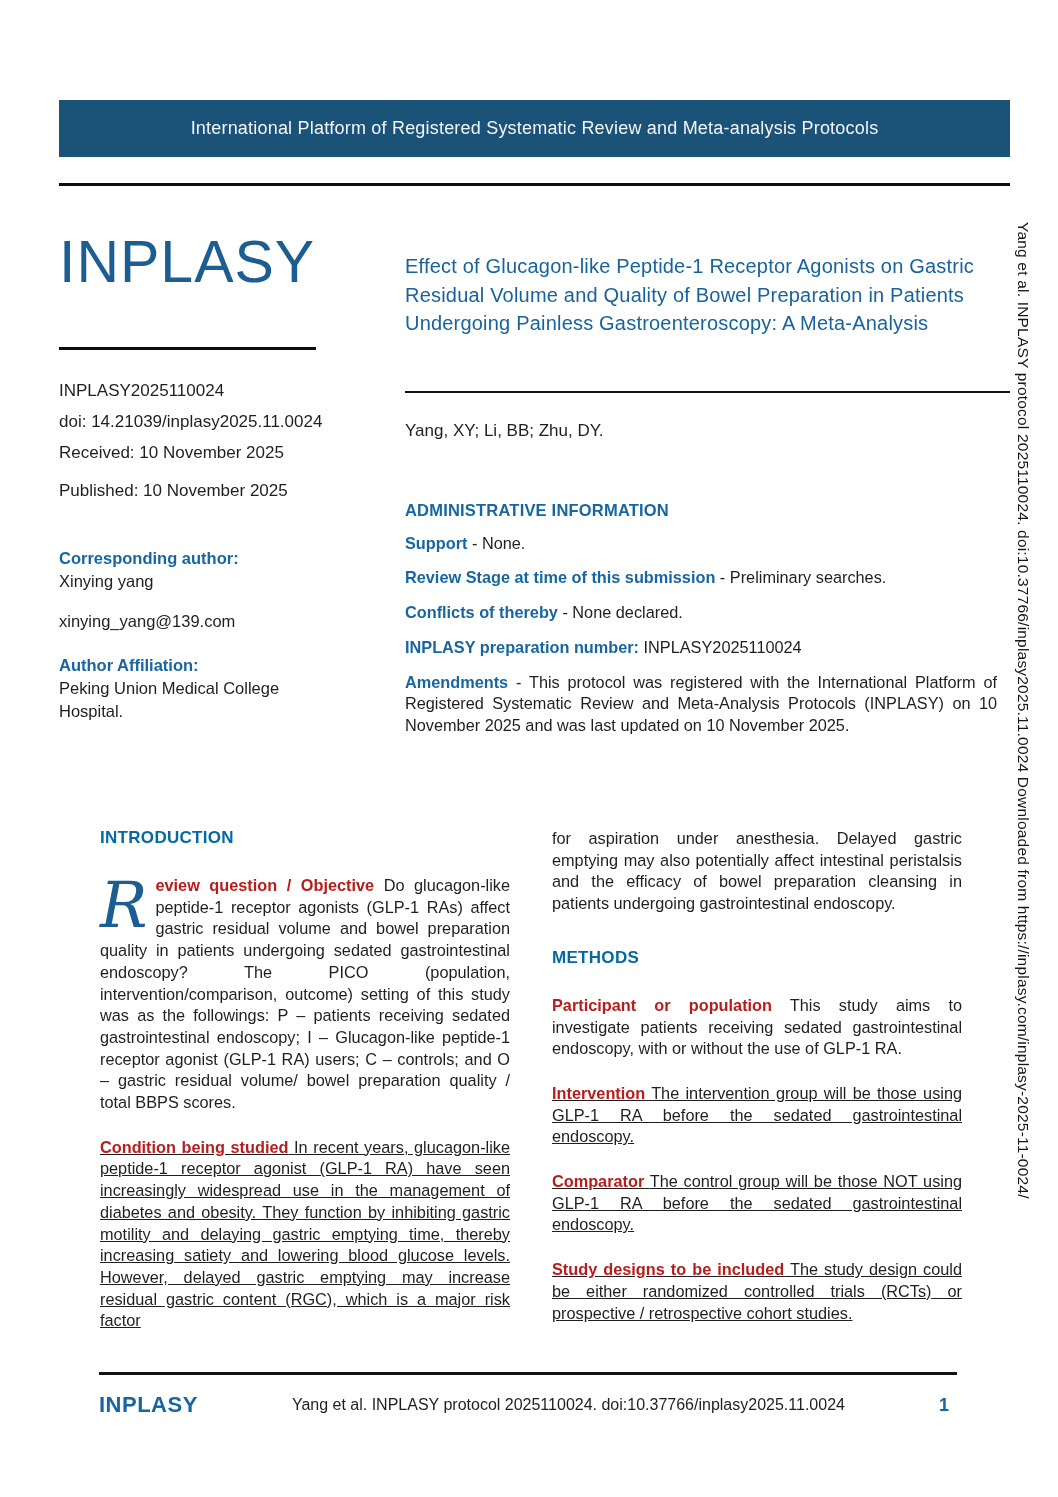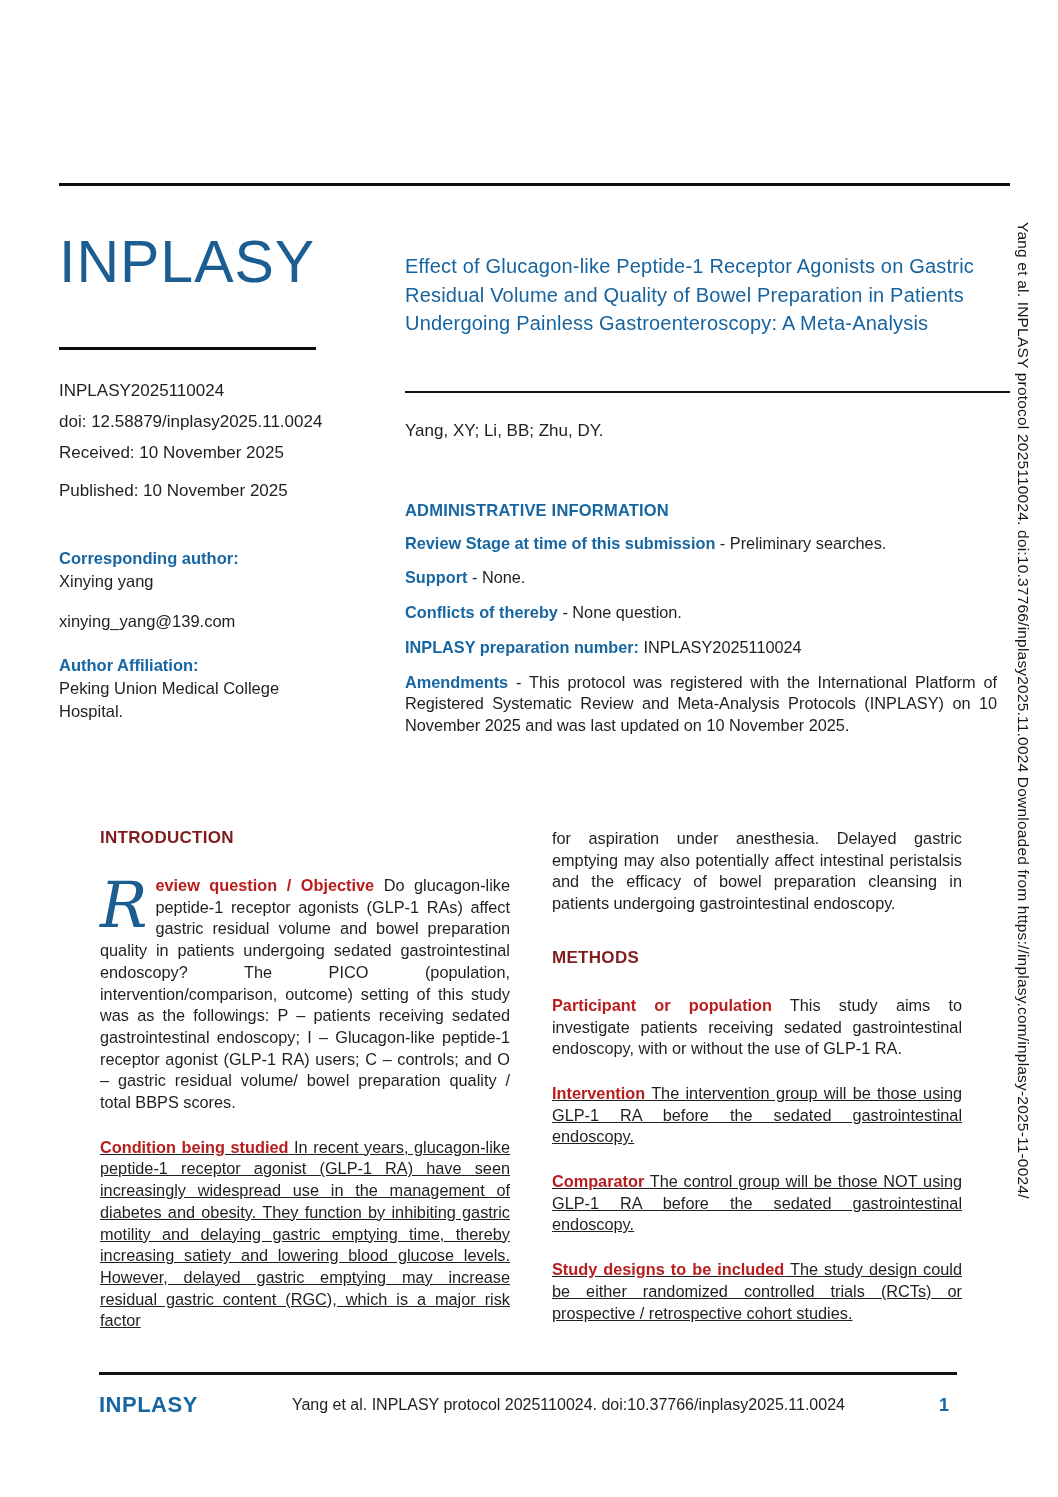--- a/index.html
+++ b/index.html
@@ -82,21 +82,21 @@
     position: absolute;
     left: 100px; top: 828px;
     width: 862px;
     display: flex;
     gap: 42px;
   }
   .col { width: 410px; }
   .section-heading {
     font-size: 17px;
     font-weight: bold;
-    color: #7f1d1d;
+    color: #0369a1;
     letter-spacing: 0.3px;
   }
   .para {
     font-size: 16.3px;
     line-height: 21.7px;
     color: #1f1f1f;
     text-align: justify;
   }
   .para + .para, .col .para.mt { margin-top: 23px; text-decoration: underline; }
   .first-para { margin-top: 27px; }
@@ -138,58 +138,61 @@
     color: #161616;
     white-space: nowrap;
     letter-spacing: 0.2px;
   }
 </style>
 </head>
 <body>
 
 <div class="page">
 
+  <div class="banner">
+    <span class="banner-text">International Platform of Registered Systematic Review and Meta-analysis Protocols</span>
+  </div>
   <div class="rule-top"></div>
 
   <div class="masthead">
     <div class="logo">INPLASY</div>
     <div class="logo-rule"></div>
     <div class="meta">
       <div>INPLASY2025110024</div>
-      <div>doi: 12.58879/inplasy2025.11.0024</div>
+      <div>doi: 14.21039/inplasy2025.11.0024</div>
       <div>Received: 10 November 2025</div>
       <div class="pub">Published: 10 November 2025</div>
     </div>
     <div class="corr">
       <div class="blue-label">Corresponding author:</div>
       <div>Xinying yang</div>
       <div class="email">xinying_yang@139.com</div>
       <div class="blue-label affil-label">Author Affiliation:</div>
       <div>Peking Union Medical College Hospital.</div>
     </div>
   </div>
 
   <div class="titleblock">
     <div class="doc-title">Effect of Glucagon-like Peptide-1 Receptor Agonists on Gastric Residual Volume and Quality of Bowel Preparation in Patients Undergoing Painless Gastroenteroscopy: A Meta-Analysis</div>
     <div class="title-rule"></div>
     <div class="authors">Yang, XY; Li, BB; Zhu, DY.</div>
 
     <div class="admin">
       <div class="admin-heading">ADMINISTRATIVE INFORMATION</div>
       <div class="admin-row">
+        <span class="blue-label">Support</span>
+        <span>-  None.</span>
+      </div>
+      <div class="admin-row">
         <span class="blue-label">Review Stage at time of this submission</span>
         <span>- Preliminary searches.</span>
       </div>
       <div class="admin-row">
-        <span class="blue-label">Support</span>
-        <span>-  None.</span>
-      </div>
-      <div class="admin-row">
         <span class="blue-label">Conflicts of thereby</span>
-        <span>- None question.</span>
+        <span>- None declared.</span>
       </div>
       <div class="admin-row">
         <span class="blue-label">INPLASY preparation number:</span>
         <span>INPLASY2025110024</span>
       </div>
       <div class="admin-row justified">
         <span class="blue-label">Amendments</span>
         <span>- This protocol was registered with the International Platform of Registered Systematic Review and Meta-Analysis Protocols (INPLASY) on 10 November 2025 and was last updated on 10 November 2025.</span>
       </div>
     </div>

